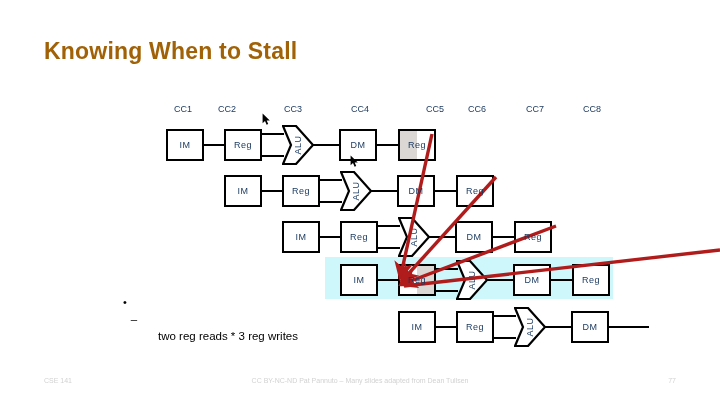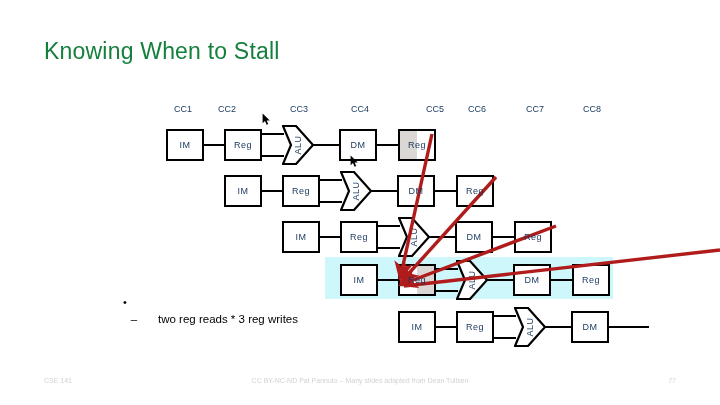--- a/index.html
+++ b/index.html
@@ -10,22 +10,22 @@
     overflow:hidden;
     position:relative;
   }
   #slide{position:absolute;inset:0;}
 
   
   .title{
     position:absolute;
     left:44px; top:38px;
     font-size:23px;
-    font-weight:400;
-    color:#15803d;
+    font-weight:700;
+    color:#a16207;
     letter-spacing:.2px;
     white-space:nowrap;
     text-align:center;
   }
 
   
   .cc-row{position:absolute; left:0; top:104px; width:720px; height:14px;}
   .cc{
     position:absolute;
     font-size:9px;
@@ -99,42 +99,42 @@
     white-space:nowrap;
   }
   .b1 .dot{width:30px;flex:0 0 30px;text-align:center;font-size:11px;line-height:1.25;}
   .b2{
     font-size:11.5px;color:#000;
     display:flex;align-items:flex-start;
     margin-top:2px;
     max-width:230px;
   }
   .b2 .dash{width:48px;flex:0 0 48px;text-align:center;line-height:1.3;}
-  .b2 .txt{line-height:1.25;}
+  .b2 .txt{line-height:1.25;margin-top:17px;}
 
   
   .footer{position:absolute;left:0;top:377px;width:720px;height:14px;}
   .f-left{position:absolute;left:44px;top:0;font-size:7px;color:#d2d2d2;white-space:nowrap;}
   .f-mid{position:absolute;left:50%;top:0;transform:translateX(-50%);font-size:7px;color:#d2d2d2;white-space:nowrap;}
   .f-right{position:absolute;right:44px;top:0;font-size:7px;color:#d2d2d2;white-space:nowrap;}
 
   
   .cursor{position:absolute;width:9px;height:13px;pointer-events:none;}
 </style>
 </head>
 <body>
 
 <div id="slide">
 
   <div class="title">Knowing When to Stall</div>
 
   <div class="cc-row">
     <div class="cc" style="left:183px">CC1</div>
     <div class="cc" style="left:227px">CC2</div>
-    <div class="cc" style="left:299px">CC3</div>
+    <div class="cc" style="left:293px">CC3</div>
     <div class="cc" style="left:360px">CC4</div>
     <div class="cc" style="left:435px">CC5</div>
     <div class="cc" style="left:477px">CC6</div>
     <div class="cc" style="left:535px">CC7</div>
     <div class="cc" style="left:592px">CC8</div>
   </div>
 
   <div class="band"></div>
 
   <div class="prow" style="left:166px;top:129px;width:420px">

